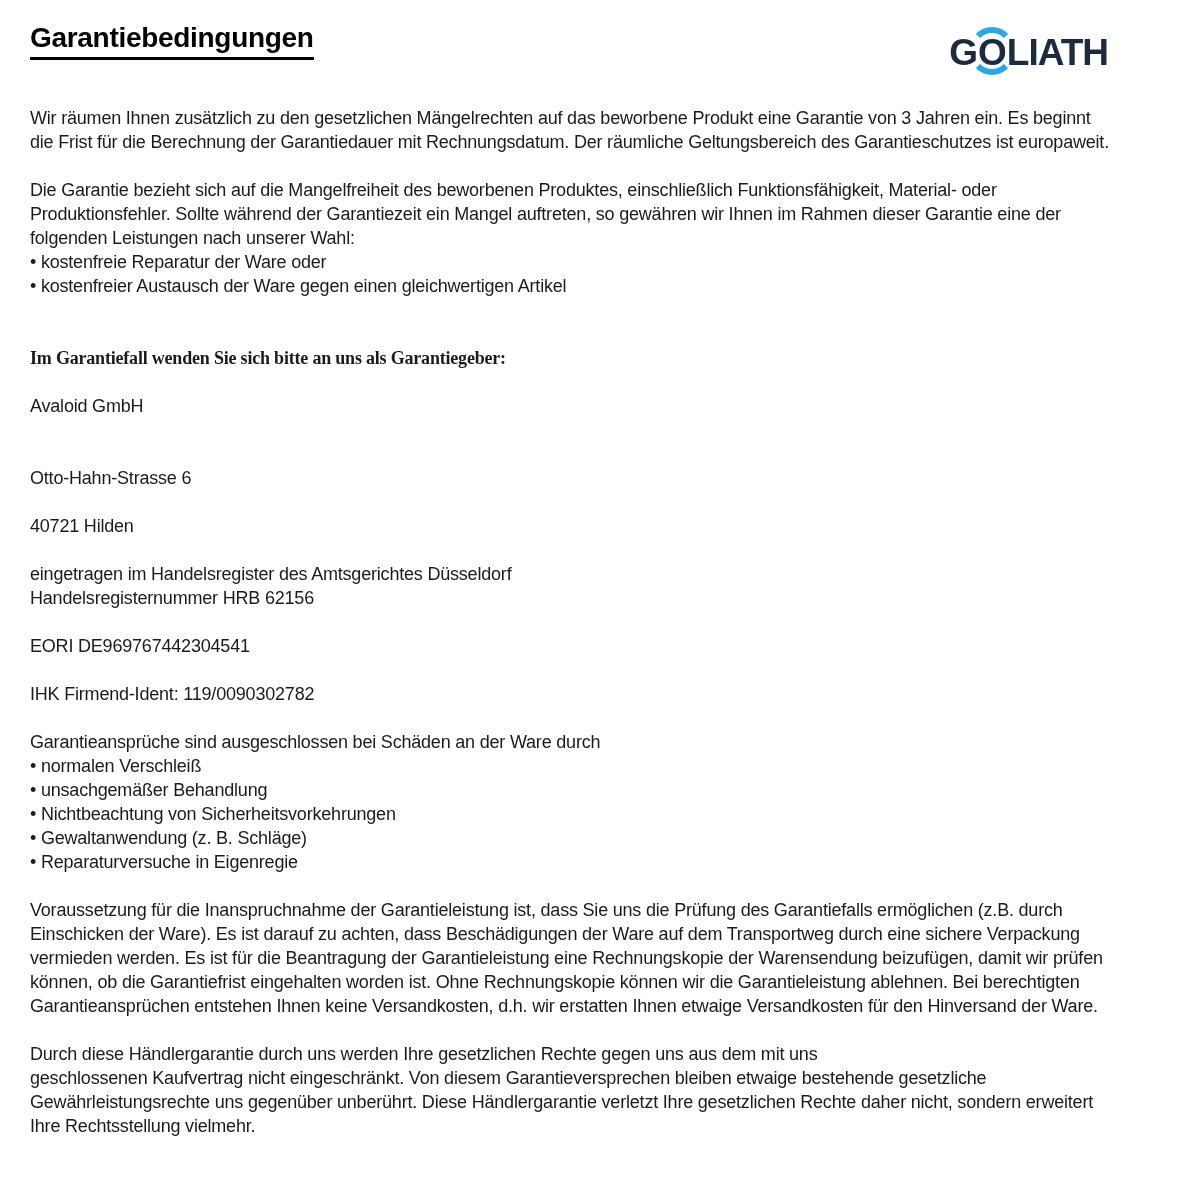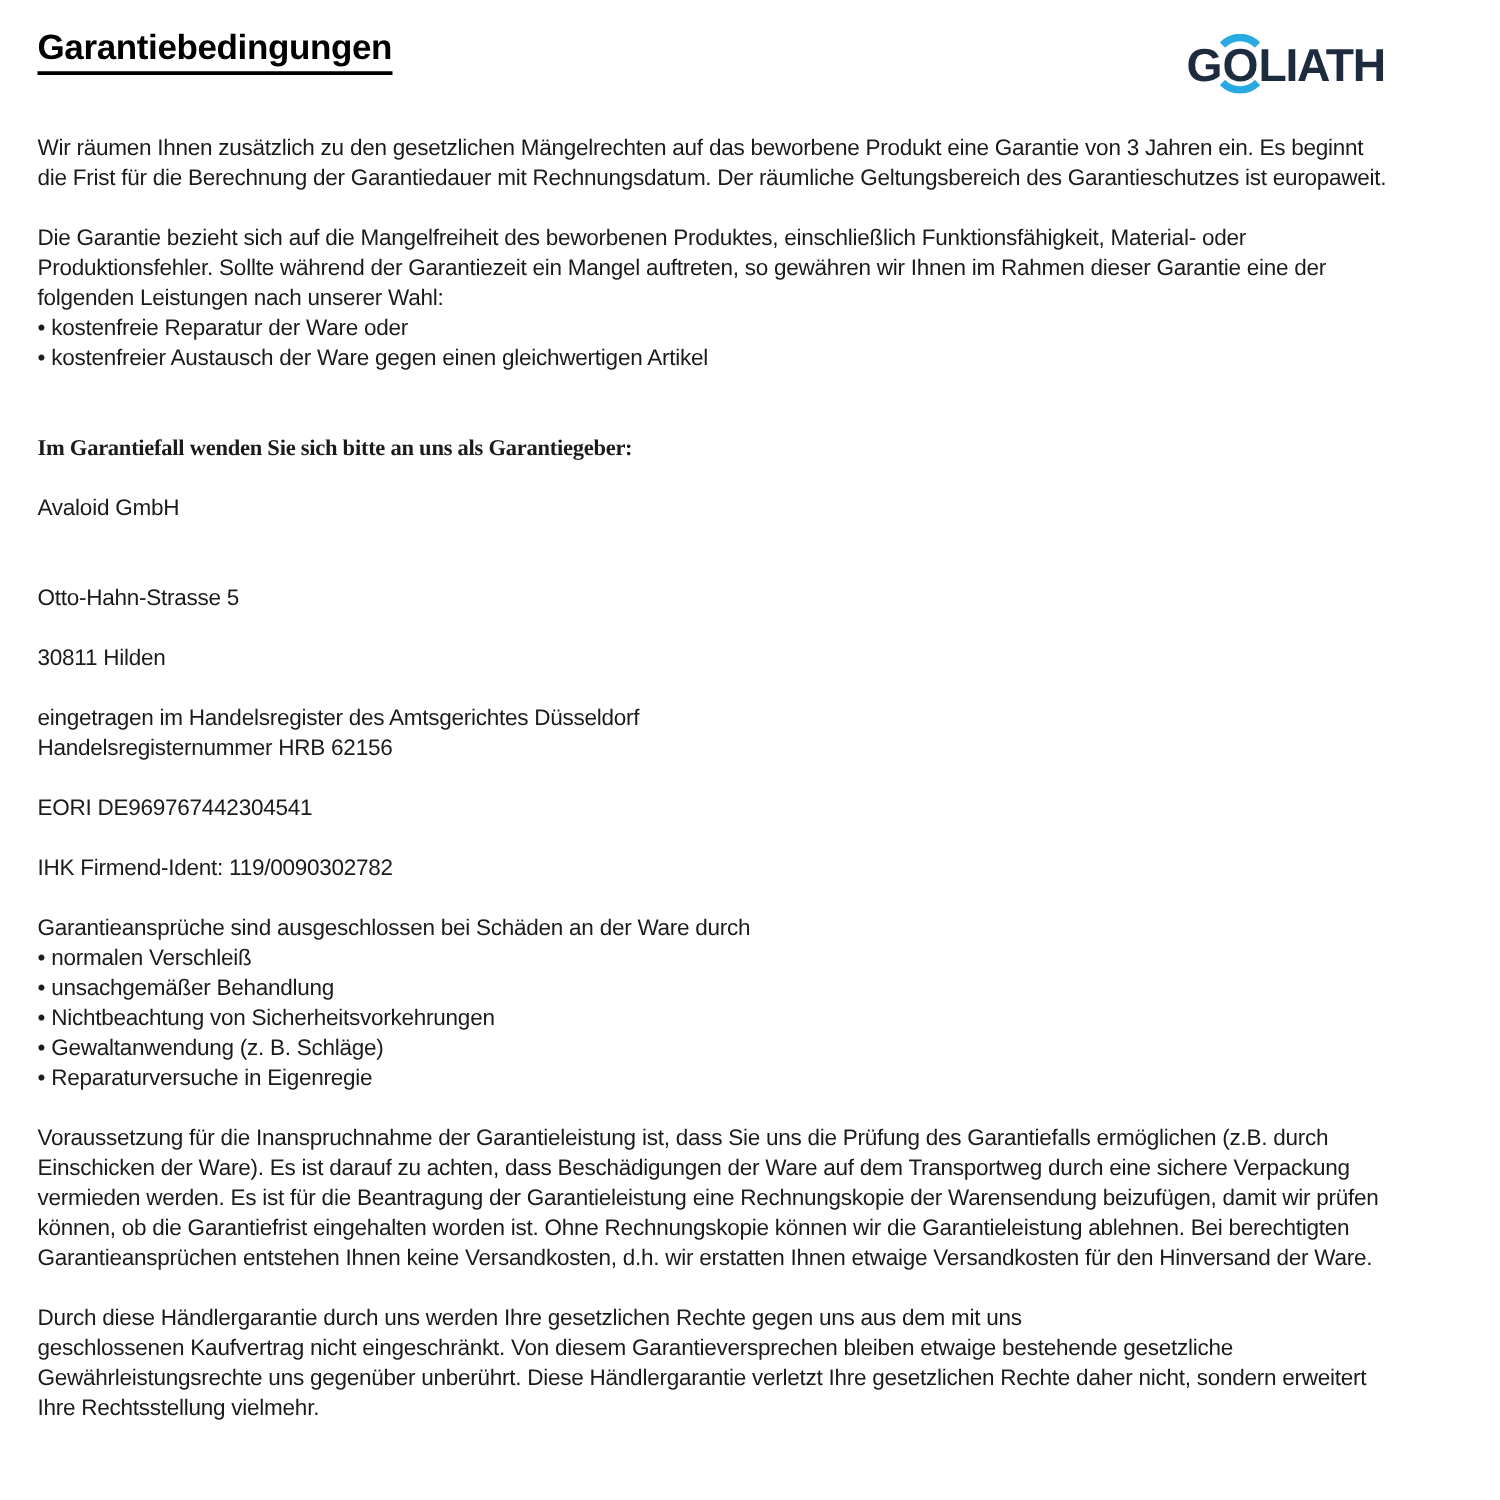--- a/index.html
+++ b/index.html
@@ -106,23 +106,23 @@
 Produktionsfehler. Sollte während der Garantiezeit ein Mangel auftreten, so gewähren wir Ihnen im Rahmen dieser Garantie eine der
 folgenden Leistungen nach unserer Wahl:
 • kostenfreie Reparatur der Ware oder
 • kostenfreier Austausch der Ware gegen einen gleichwertigen Artikel</p>
 
     <div class="block">
       <div class="bold-line">Im Garantiefall wenden Sie sich bitte an uns als Garantiegeber:</div>
       <div>Avaloid GmbH</div>
     </div>
 
-    <p class="block">Otto-Hahn-Strasse 5</p>
+    <p class="block">Otto-Hahn-Strasse 6</p>
 
-    <p class="block">30811 Hilden</p>
+    <p class="block">40721 Hilden</p>
 
 
     <p class="block">eingetragen im Handelsregister des Amtsgerichtes Düsseldorf
 Handelsregisternummer HRB 62156</p>
 
     <p class="block">EORI DE969767442304541</p>
 
 
     <p class="block">IHK Firmend-Ident: 119/0090302782</p>
 

